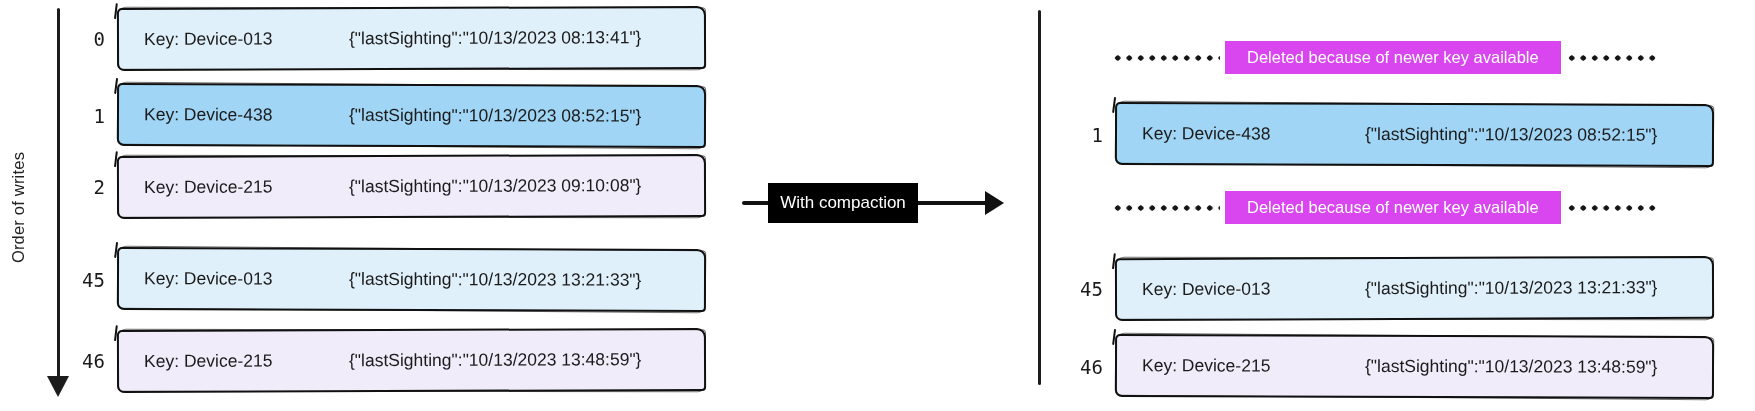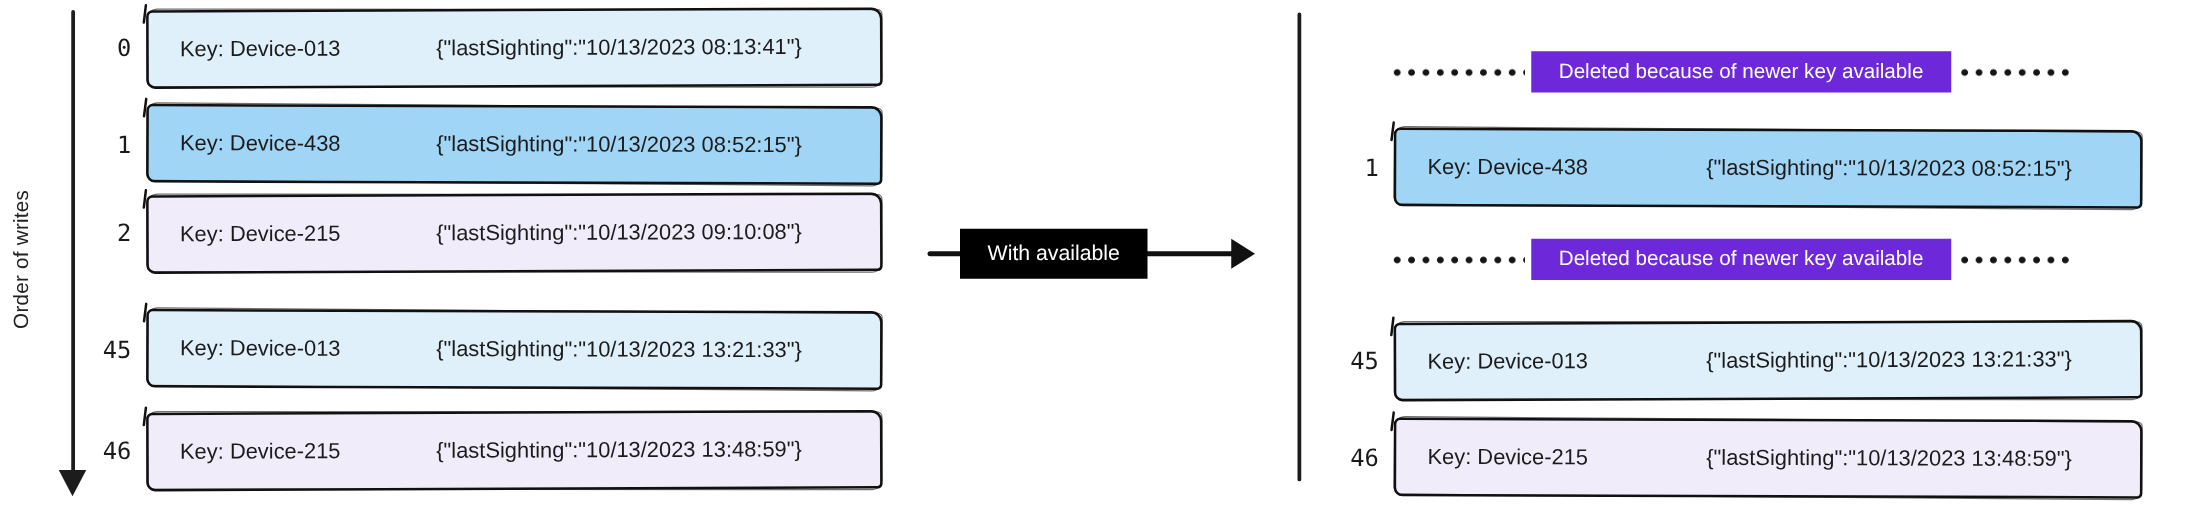--- a/index.html
+++ b/index.html
@@ -53,21 +53,21 @@
     position:absolute;height:33px;display:flex;align-items:center;gap:5px;
   }
   .dotted-line{
     height:6px;align-self:center;
     background-image:radial-gradient(circle,#151515 2.4px,transparent 2.9px);
     background-size:11.5px 6px;background-repeat:repeat-x;background-position:left center;
   }
   .dots-left{width:108px;}
   .dots-right{width:90px;}
   .label-box{
-    background:#6d28d9;color:#fff;height:33px;display:flex;align-items:center;
+    background:#d946ef;color:#fff;height:33px;display:flex;align-items:center;
     justify-content:center;padding:0 22px;font-size:16.5px;white-space:nowrap;
   }
   
   .compaction-line{position:absolute;left:742px;top:201px;width:248px;height:3.6px;background:#111;border-radius:2px;}
   .right-arrowhead{
     position:absolute;left:985px;top:191px;width:0;height:0;
     border-top:12px solid transparent;border-bottom:12px solid transparent;
     border-left:19px solid #111;
   }
   .compaction-label-box{
@@ -123,21 +123,21 @@
       <div class="record-box fill-lavender r-tilt-a">
         <span class="record-key">Key: Device-215</span>
         <span class="record-value">{"lastSighting":"10/13/2023 13:48:59"}</span>
       </div>
     </div>
 
   </div>
 
   <div class="compaction-line"></div>
   <div class="right-arrowhead"></div>
-  <div class="compaction-label-box">With available</div>
+  <div class="compaction-label-box">With compaction</div>
 
   <div class="v-line axis-line-right"></div>
 
   <div class="log-right">
 
     <div class="deleted-row" style="left:1112px;top:41px;">
       <div class="dotted-line dots-left"></div>
       <div class="label-box">Deleted because of newer key available</div>
       <div class="dotted-line dots-right"></div>
     </div>

